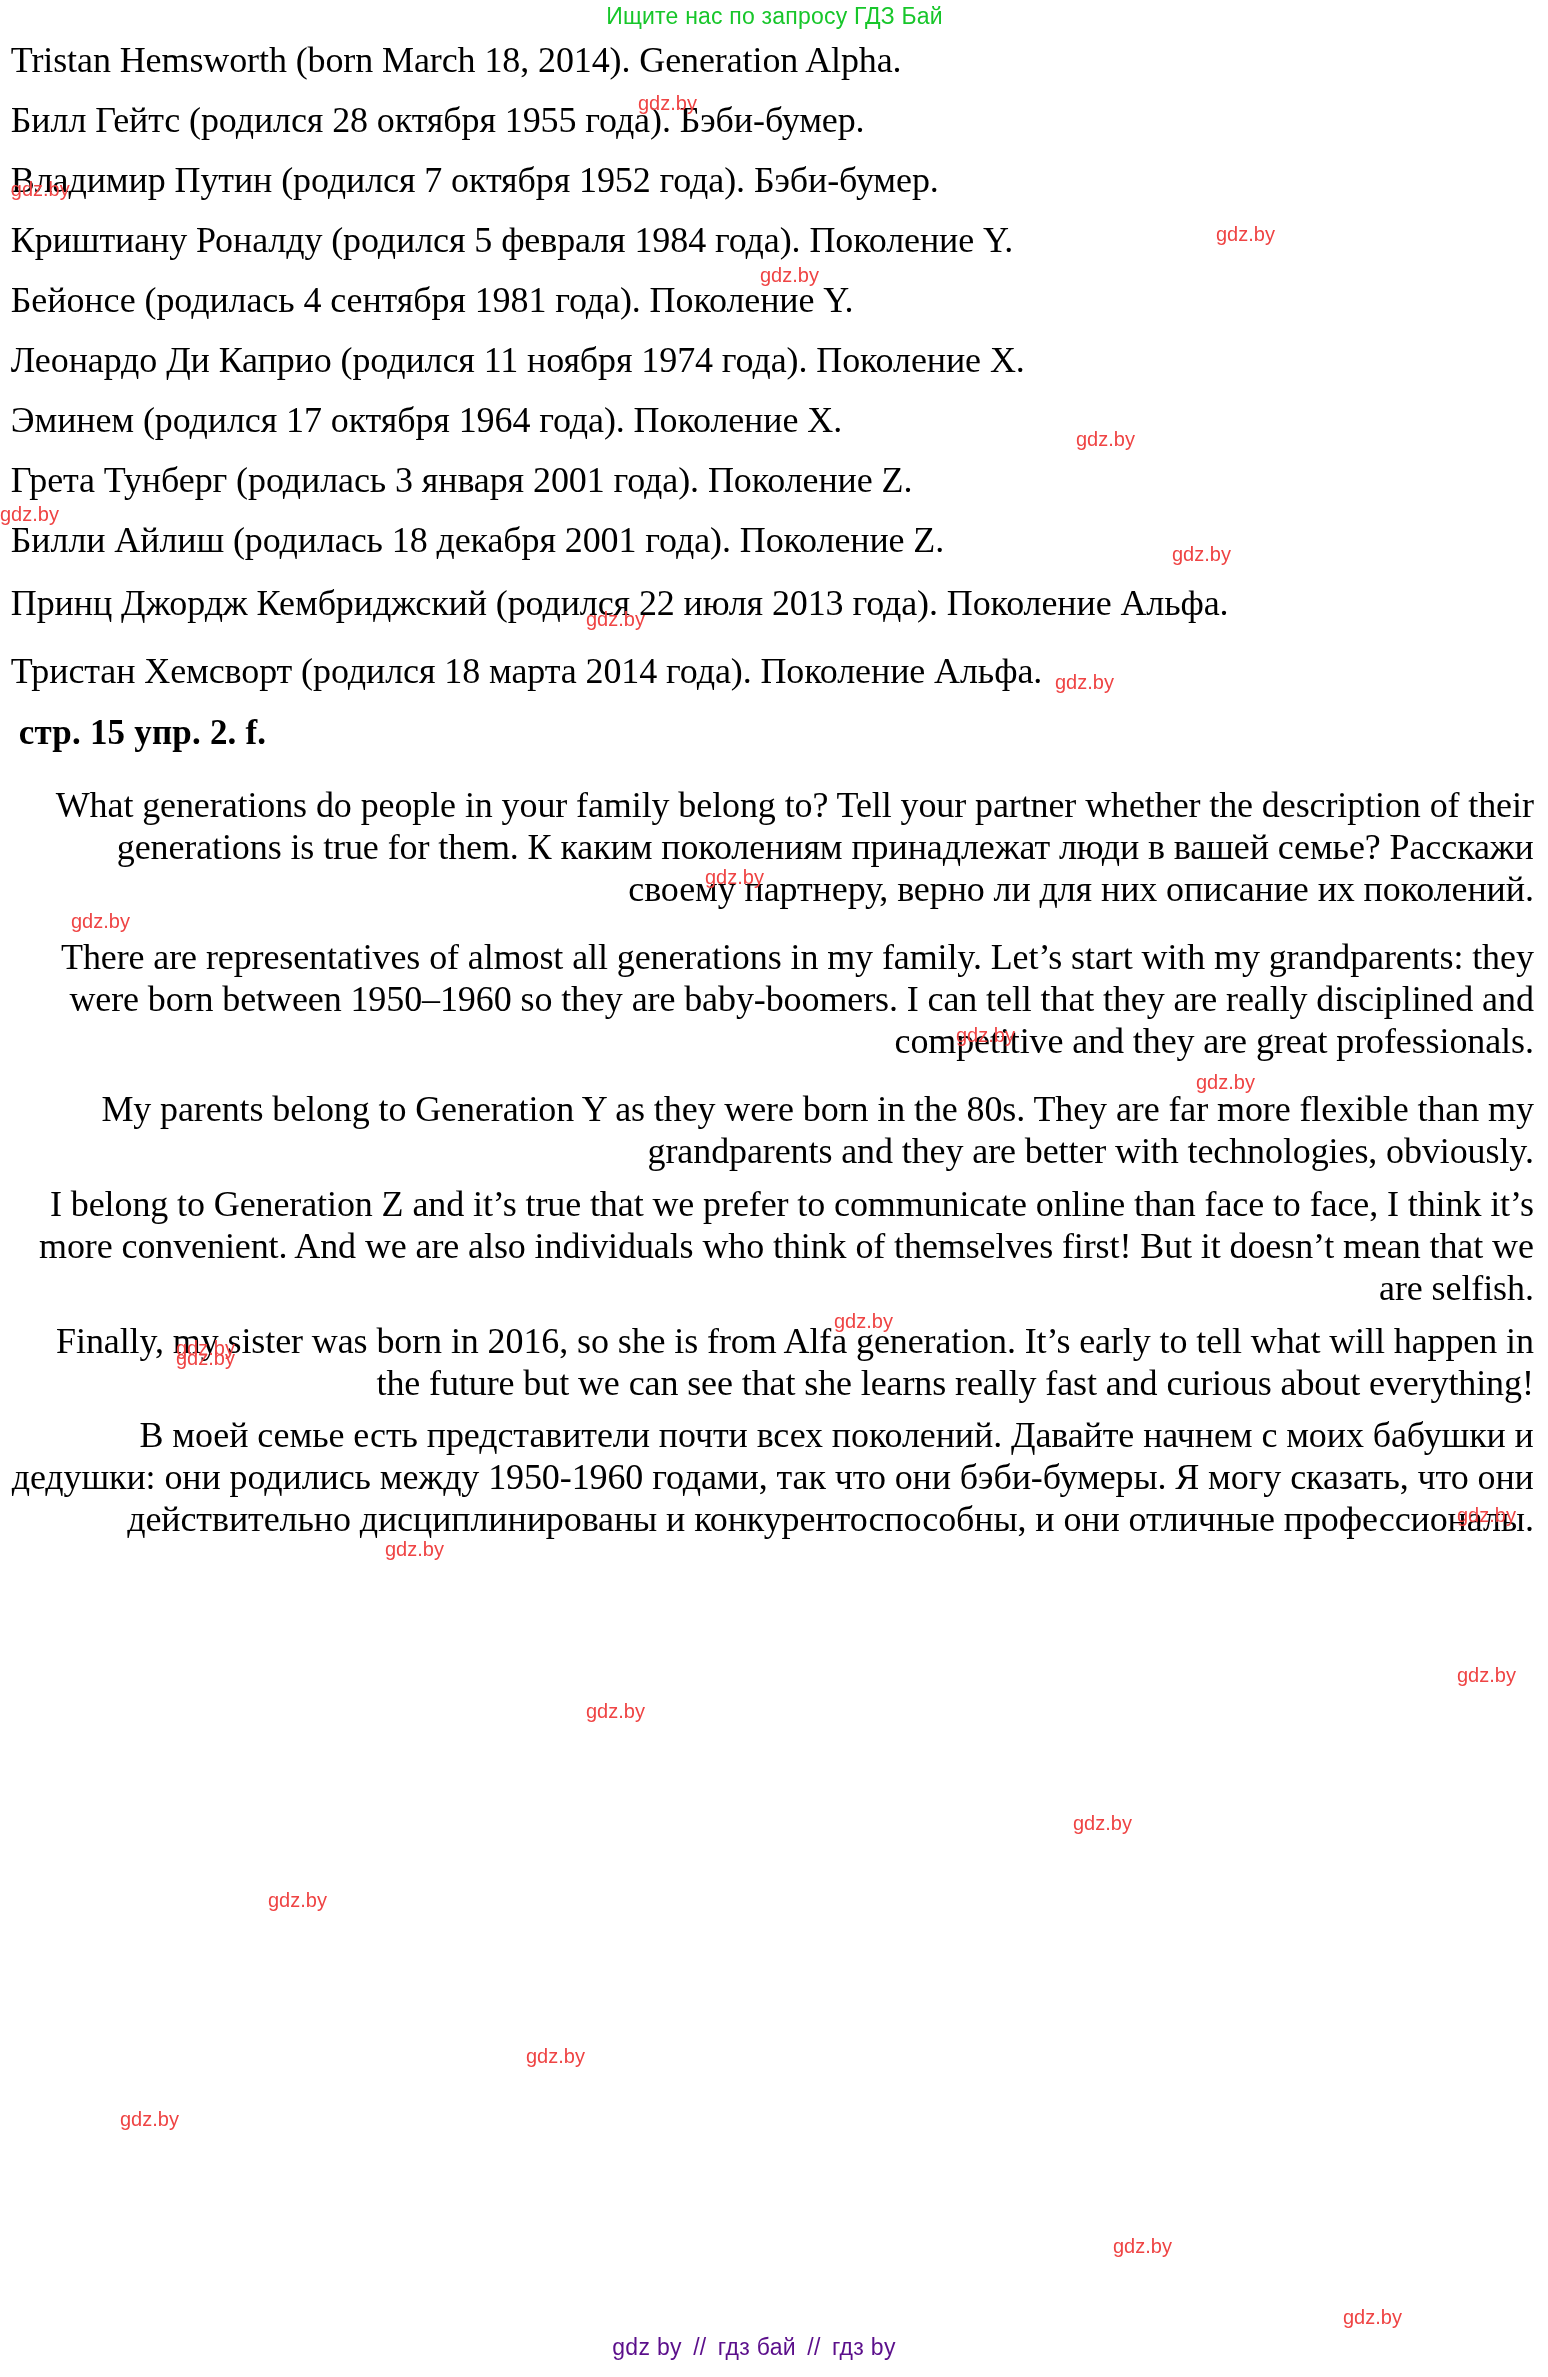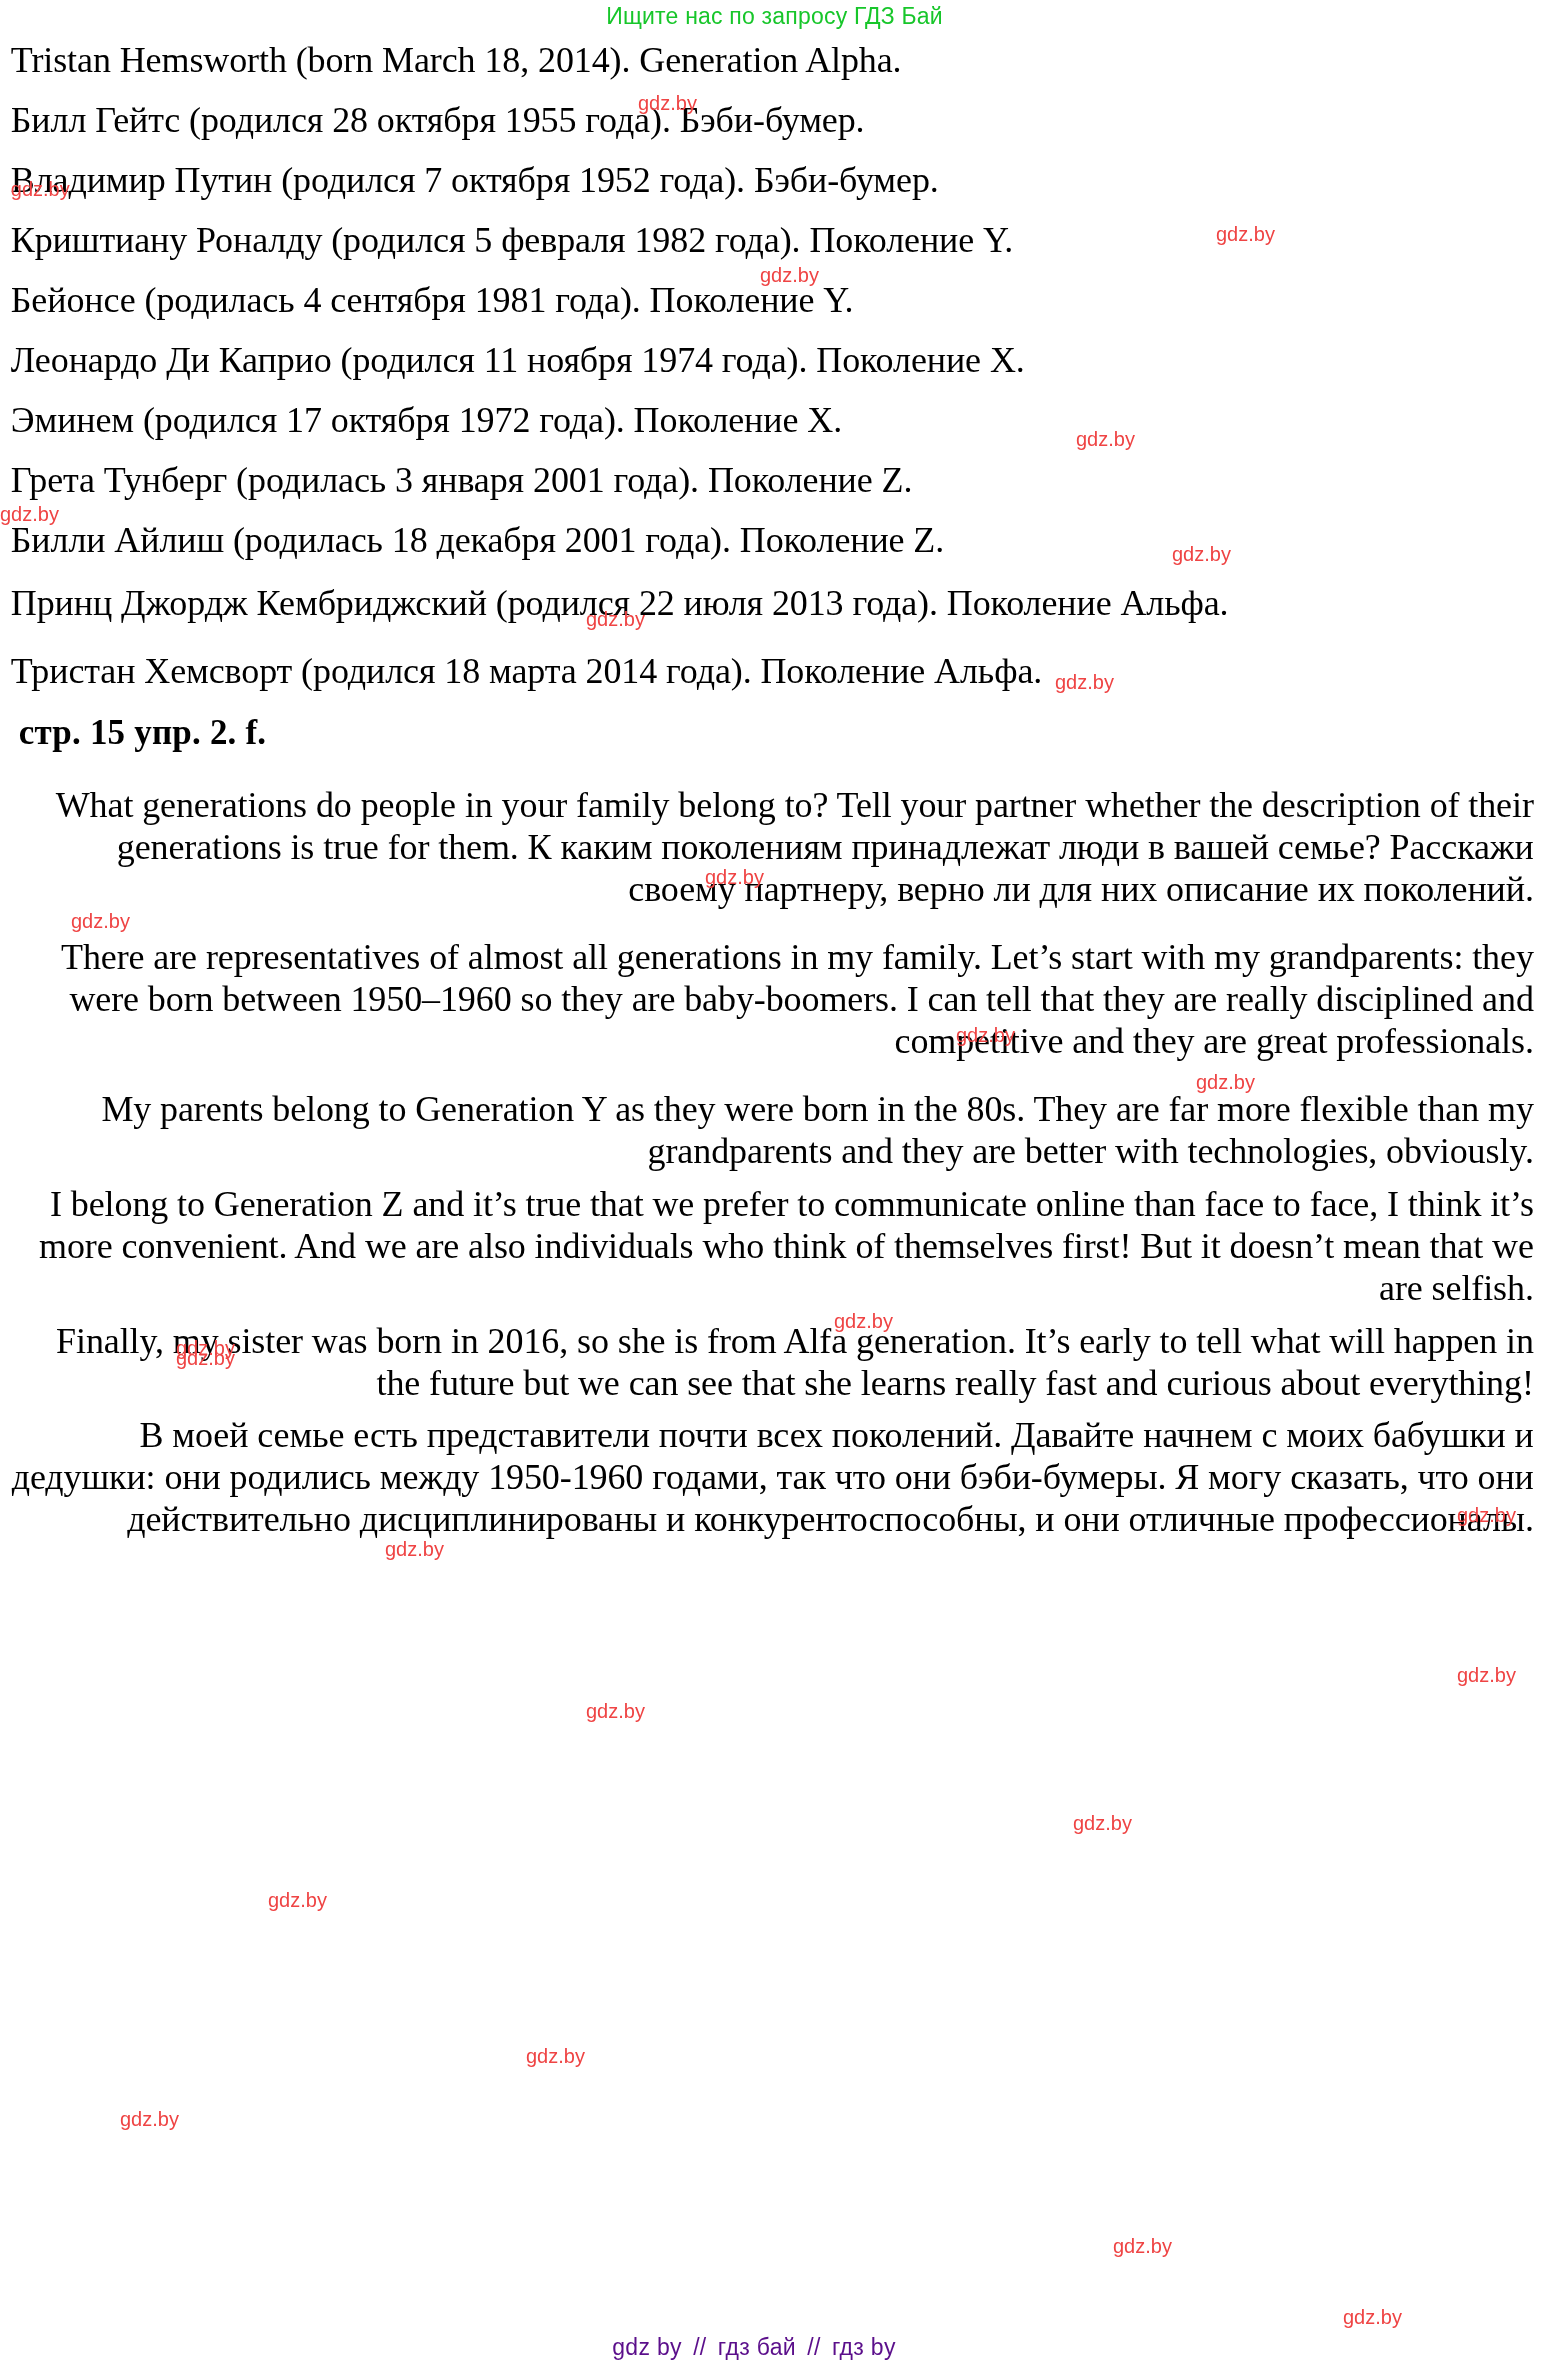--- a/index.html
+++ b/index.html
@@ -110,24 +110,24 @@
 
 <div class="page">
 
   <div class="promo" style="color: rgb(23, 198, 42);">Ищите нас по запросу ГДЗ Бай</div>
 
   <div class="content">
 
     <p class="line">Tristan Hemsworth (born March 18, 2014). Generation Alpha.</p>
     <p class="line">Билл Гейтс (родился 28 октября 1955 года). Бэби-бумер.</p>
     <p class="line">Владимир Путин (родился 7 октября 1952 года). Бэби-бумер.</p>
-    <p class="line">Криштиану Роналду (родился 5 февраля 1982 года). Поколение Y.</p>
+    <p class="line">Криштиану Роналду (родился 5 февраля 1984 года). Поколение Y.</p>
     <p class="line">Бейонсе (родилась 4 сентября 1981 года). Поколение Y.</p>
     <p class="line">Леонардо Ди Каприо (родился 11 ноября 1974 года). Поколение X.</p>
-    <p class="line">Эминем (родился 17 октября 1972 года). Поколение X.</p>
+    <p class="line">Эминем (родился 17 октября 1964 года). Поколение X.</p>
     <p class="line">Грета Тунберг (родилась 3 января 2001 года). Поколение Z.</p>
     <p class="line">Билли Айлиш (родилась 18 декабря 2001 года). Поколение Z.</p>
     <p class="line wrapline" style="white-space:normal;max-width:1418px;line-height:43px;margin-bottom:28px;">Принц Джордж Кембриджский (родился 22 июля 2013 года). Поколение Альфа.</p>
     <p class="line">Тристан Хемсворт (родился 18 марта 2014 года). Поколение Альфа.</p>
 
     <p class="section-head">стр. 15 упр. 2. f.</p>
 
     <p class="para gap">What generations do people in your family belong to? Tell your partner whether the description of their generations is true for them. К каким поколениям принадлежат люди в вашей семье? Расскажи своему партнеру, верно ли для них описание их поколений.</p>
 
     <p class="para gap">There are representatives of almost all generations in my family. Let’s start with my grandparents: they were born between 1950–1960 so they are baby-boomers. I can tell that they are really disciplined and competitive and they are great professionals.</p>

